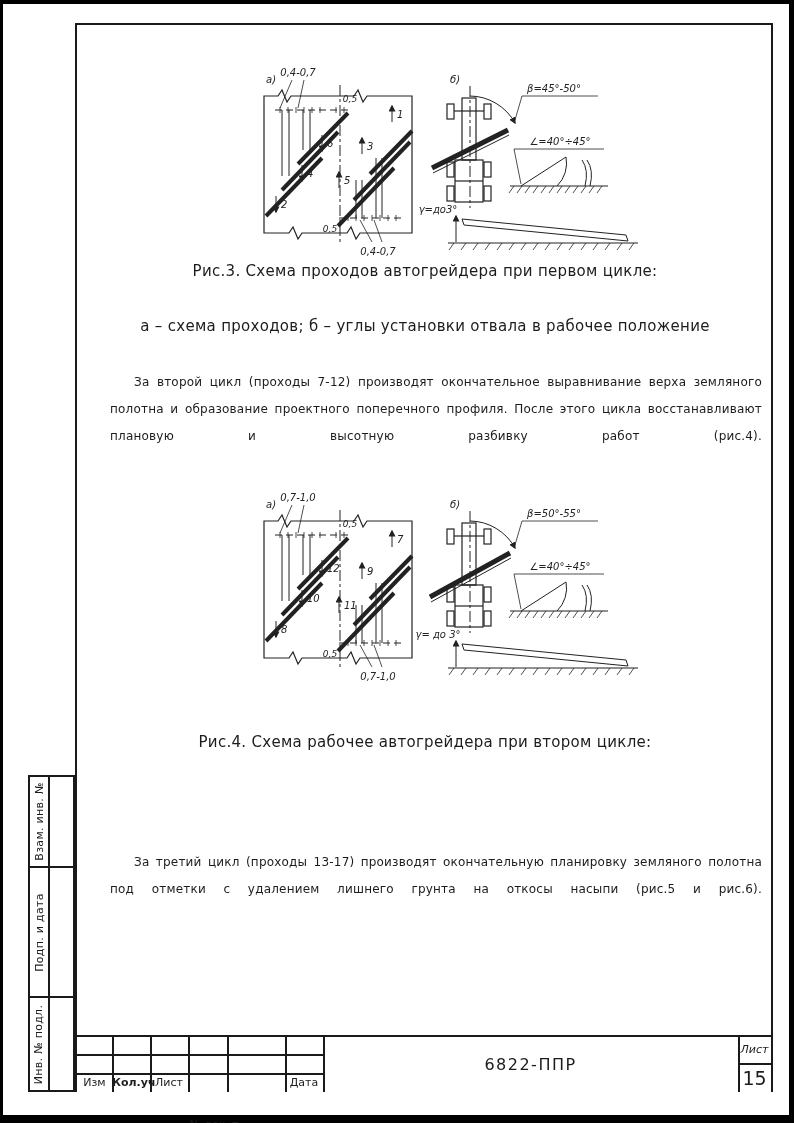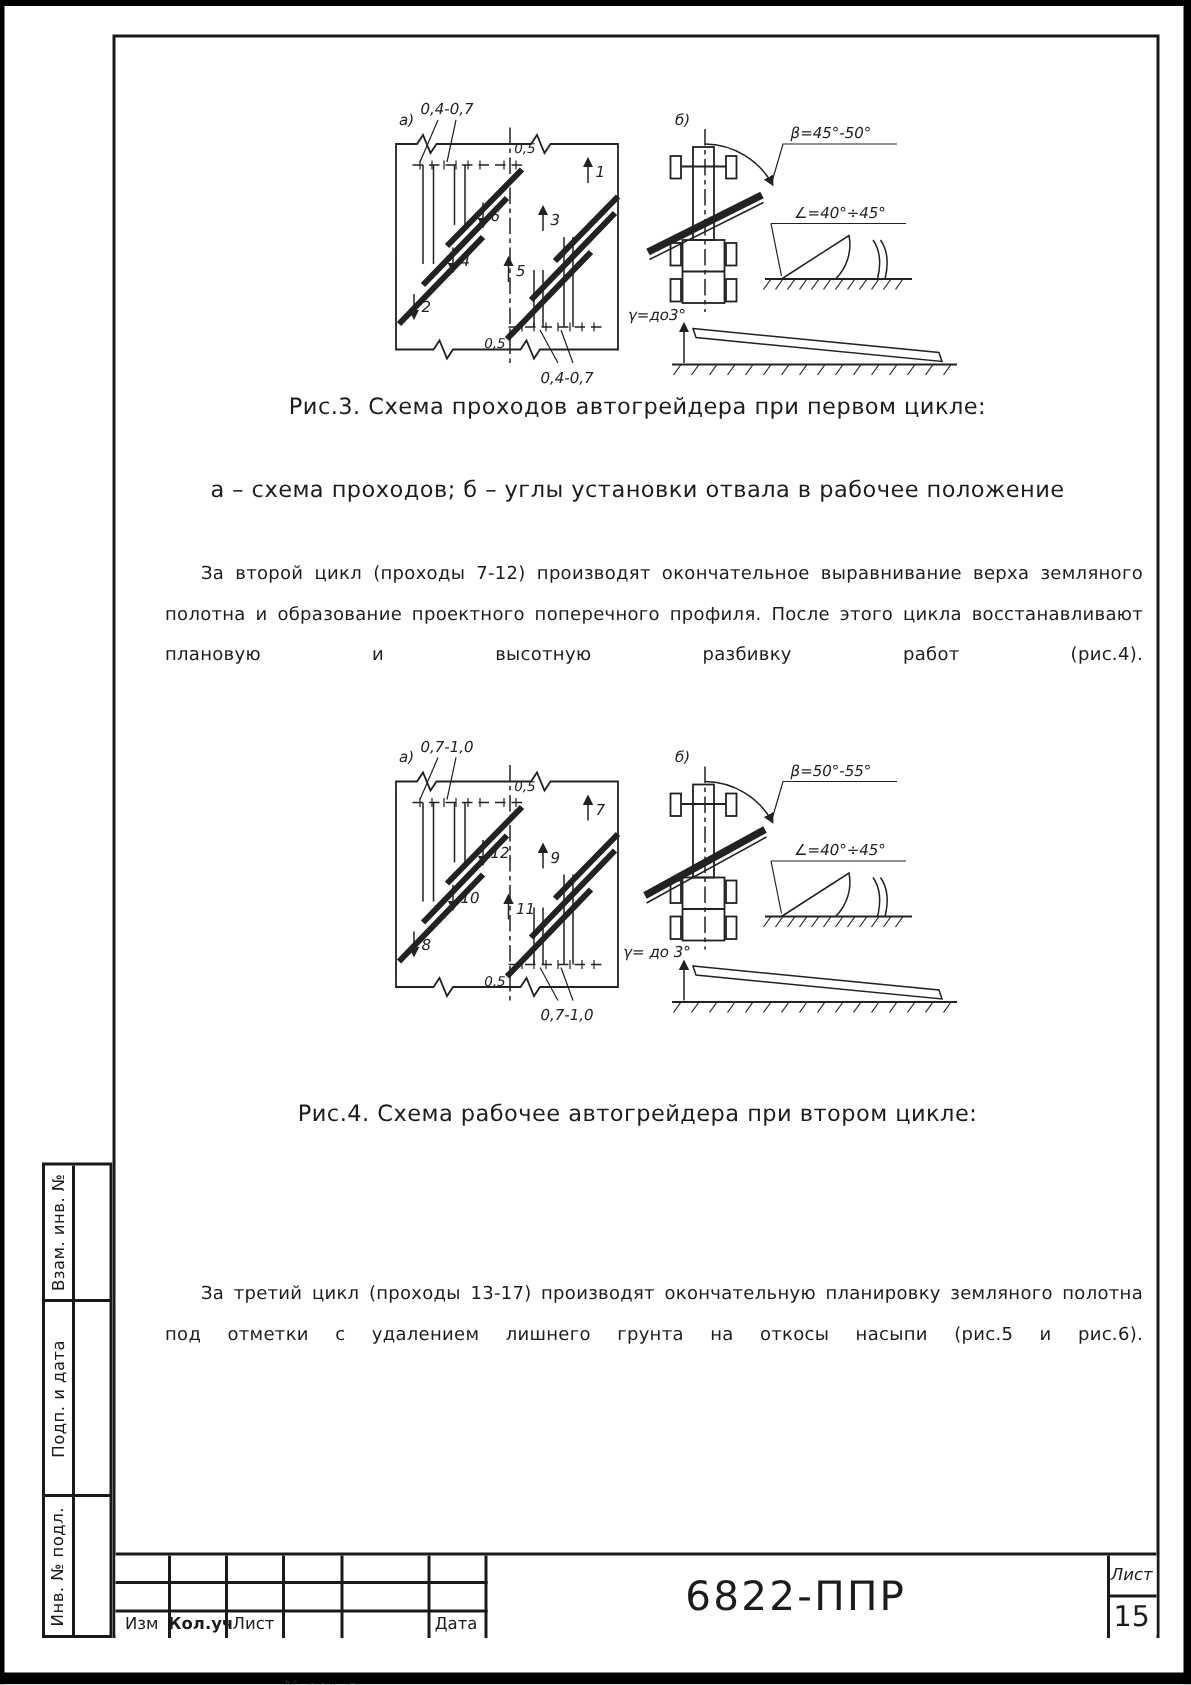--- a/index.html
+++ b/index.html
@@ -50,21 +50,21 @@
     border-top:2px solid #1a1a1a; background:#fff;
   }
   .tb-vline { position:absolute; top:0; width:2px; height:55px; background:#1a1a1a; }
   .tb-hline { position:absolute; height:2px; background:#1a1a1a; }
   .tb-label {
     position:absolute; top:38px; height:17px; line-height:16px;
     font-size:11px; text-align:center; white-space:nowrap;
   }
   .tb-doc {
     position:absolute; left:246px; width:415px; top:0; height:55px;
-    line-height:55px; text-align:center; font-size:27px; letter-spacing:1.5px;
+    line-height:55px; text-align:center; font-size:16px; letter-spacing:1.5px;
   }
   .tb-sheet-label {
     position:absolute; left:661px; width:33px; top:0; height:26px;
     line-height:25px; text-align:center; font-size:11px; font-style:italic;
   }
   .tb-sheet-num {
     position:absolute; left:661px; width:33px; top:28px; height:27px;
     line-height:27px; text-align:center; font-size:19px;
   }
 </style>

